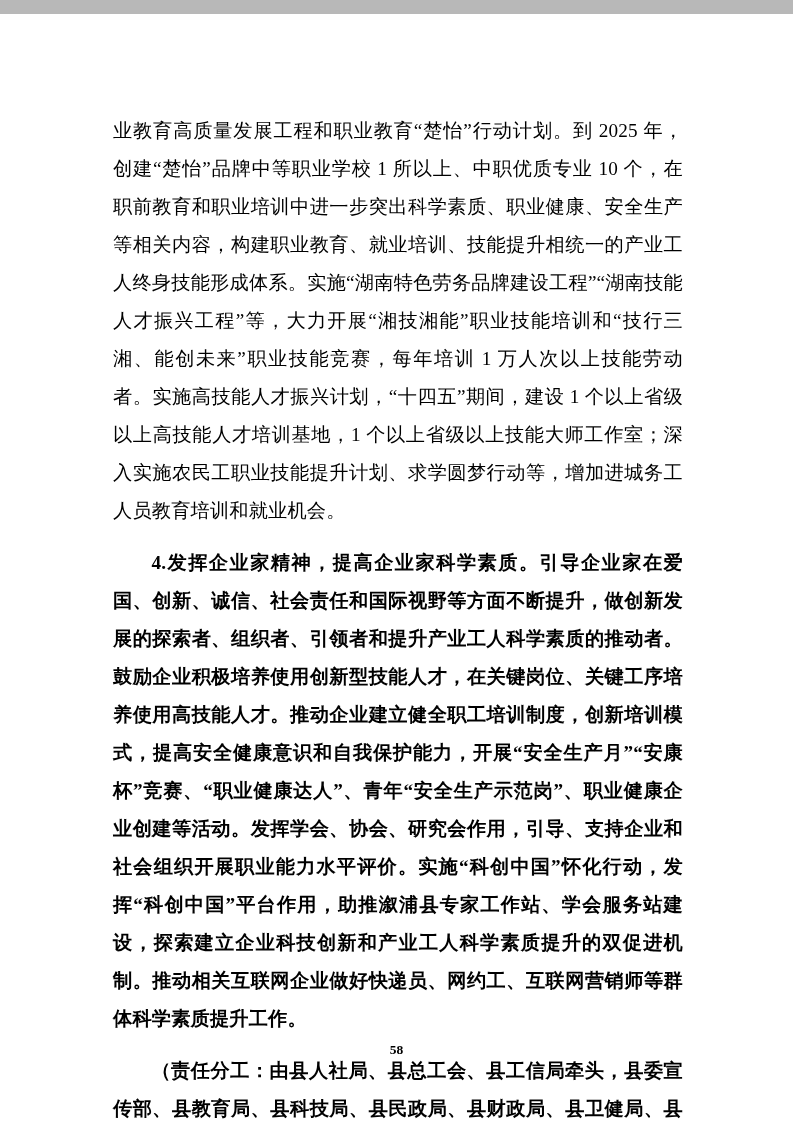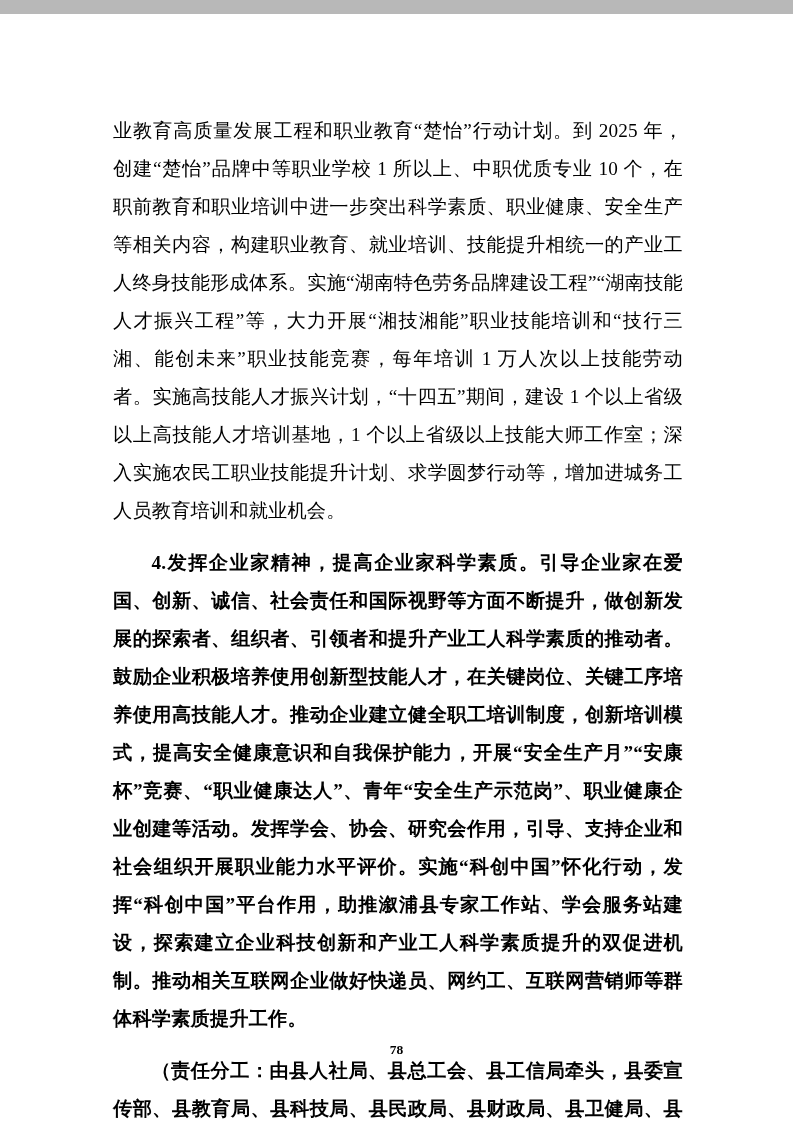--- a/index.html
+++ b/index.html
@@ -57,14 +57,14 @@
 </head>
 <body>
 
 <div class="page">
   <div class="content">
     <p class="">业教育高质量发展工程和职业教育“楚怡”行动计划。到 2025 年，创建“楚怡”品牌中等职业学校 1 所以上、中职优质专业 10 个，在职前教育和职业培训中进一步突出科学素质、职业健康、安全生产等相关内容，构建职业教育、就业培训、技能提升相统一的产业工人终身技能形成体系。实施“湖南特色劳务品牌建设工程”“湖南技能人才振兴工程”等，大力开展“湘技湘能”职业技能培训和“技行三湘、能创未来”职业技能竞赛，每年培训 1 万人次以上技能劳动者。实施高技能人才振兴计划，“十四五”期间，建设 1 个以上省级以上高技能人才培训基地，1 个以上省级以上技能大师工作室；深入实施农民工职业技能提升计划、求学圆梦行动等，增加进城务工人员教育培训和就业机会。</p>
     <p class="indent gap">4.发挥企业家精神，提高企业家科学素质。引导企业家在爱国、创新、诚信、社会责任和国际视野等方面不断提升，做创新发展的探索者、组织者、引领者和提升产业工人科学素质的推动者。鼓励企业积极培养使用创新型技能人才，在关键岗位、关键工序培养使用高技能人才。推动企业建立健全职工培训制度，创新培训模式，提高安全健康意识和自我保护能力，开展“安全生产月”“安康杯”竞赛、“职业健康达人”、青年“安全生产示范岗”、职业健康企业创建等活动。发挥学会、协会、研究会作用，引导、支持企业和社会组织开展职业能力水平评价。实施“科创中国”怀化行动，发挥“科创中国”平台作用，助推溆浦县专家工作站、学会服务站建设，探索建立企业科技创新和产业工人科学素质提升的双促进机制。推动相关互联网企业做好快递员、网约工、互联网营销师等群体科学素质提升工作。</p>
     <p class="indent gap">（责任分工：由县人社局、县总工会、县工信局牵头，县委宣传部、县教育局、县科技局、县民政局、县财政局、县卫健局、县市场监管局、县融媒体中心、县农科所、团县委、县妇联、县科协、县应急管理局、县气象局等单位参加）</p>
 
   </div>
-  <div class="page-number">78</div>
+  <div class="page-number">58</div>
 </div>
 
 </body></html>

